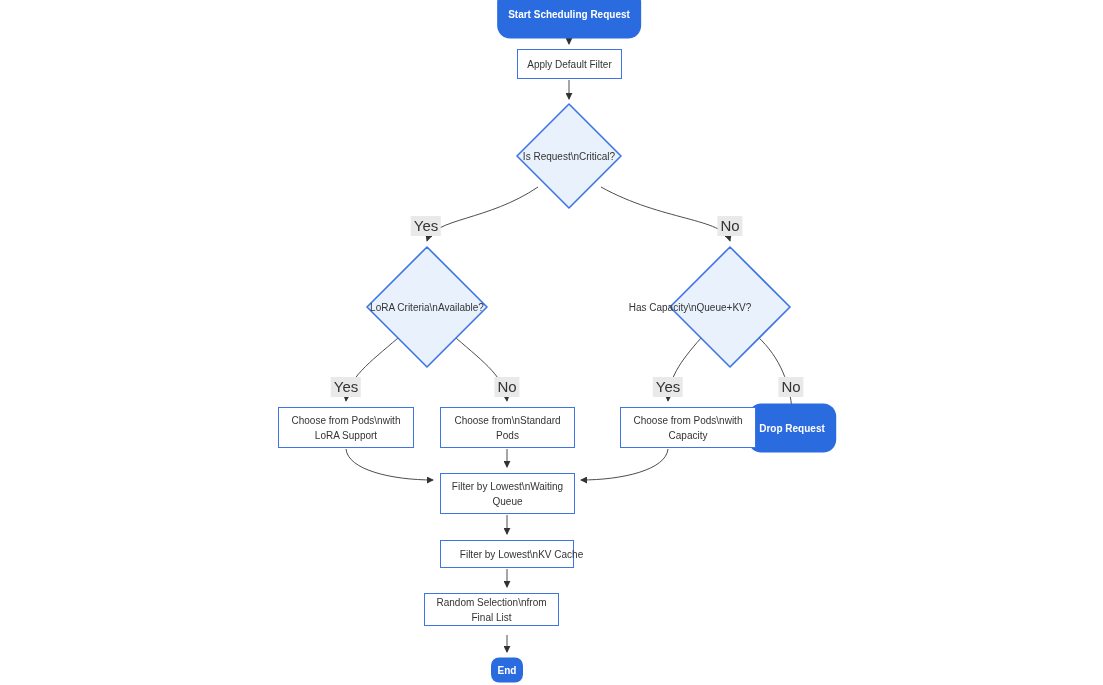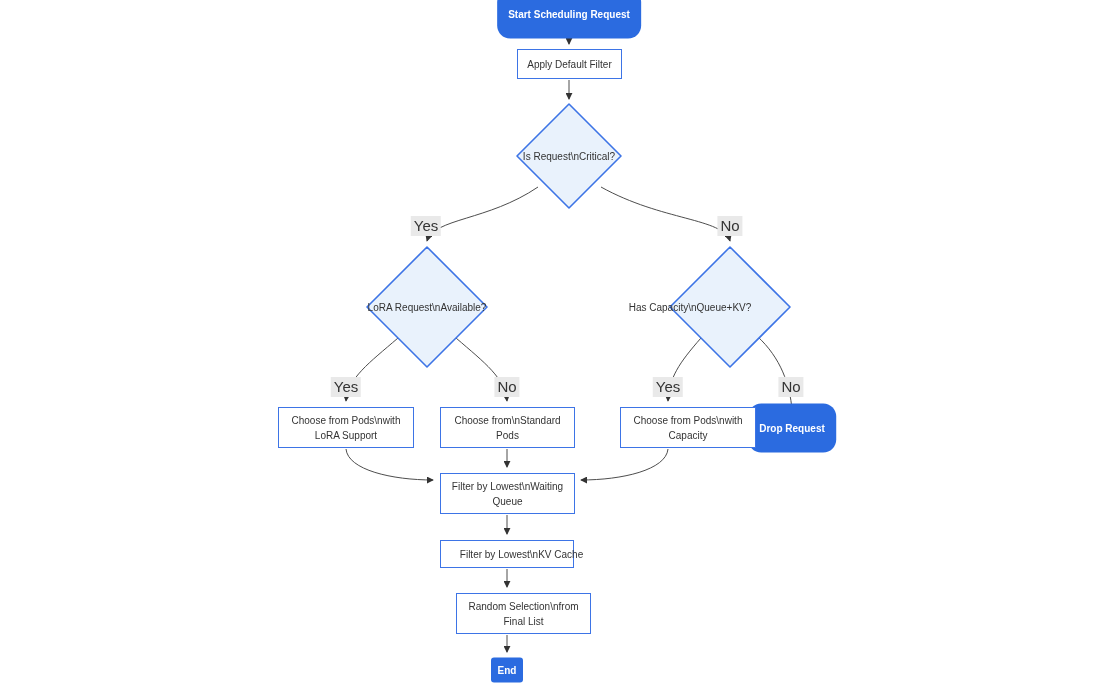--- a/index.html
+++ b/index.html
@@ -30,21 +30,21 @@
     position:absolute;
     transform:translate(-50%,-50%);
     background:#2b6be0;
     color:#ffffff;
     font-size:10px;font-weight:700;
     padding:19px 11px;
     border-radius:13px;
     white-space:nowrap;
     display:flex;align-items:center;justify-content:center;
   }
-  .pill.end{width:32px;height:25px;padding:0;border-radius:3px;}
+  .pill.end{width:32px;height:25px;padding:0;border-radius:8px;}
   .dlabel{
     position:absolute;
     transform:translate(-50%,-50%);
     font-size:10px;color:#333333;white-space:nowrap;text-align:center;
   }
   .elabel{
     position:absolute;
     transform:translate(-50%,-50%);
     background:#e9e9e9;
     color:#333333;
@@ -96,25 +96,25 @@
   <div class="rect" style="left:278px;top:407px;width:136px;height:41px;">Choose from Pods\nwith LoRA Support</div>
 
   <div class="rect" style="left:440px;top:407px;width:135px;height:41px;">Choose from\nStandard Pods</div>
 
   <div class="rect" style="left:620px;top:407px;width:136px;height:41px;">Choose from Pods\nwith Capacity</div>
 
   <div class="rect" style="left:440px;top:473px;width:135px;height:41px;">Filter by Lowest\nWaiting Queue</div>
 
   <div class="rect one-line" style="left:440px;top:540px;width:134px;height:28px;padding-left:35px;">Filter by Lowest\nKV Cache</div>
 
-  <div class="rect" style="left:456px;top:593px;width:135px;height:41px;">Random Selection\nfrom Final List</div>
+  <div class="rect" style="left:424px;top:593px;width:135px;height:33px;">Random Selection\nfrom Final List</div>
 
   <div class="dlabel" style="left:569px;top:156px;">Is Request\nCritical?</div>
 
-  <div class="dlabel" style="left:427px;top:307px;">LoRA Request\nAvailable?</div>
+  <div class="dlabel" style="left:427px;top:307px;">LoRA Criteria\nAvailable?</div>
 
   <div class="dlabel" style="left:690px;top:307px;">Has Capacity\nQueue+KV?</div>
 
   <div class="elabel" style="left:426px;top:226px;">Yes</div>
   <div class="elabel" style="left:730px;top:226px;">No</div>
   <div class="elabel" style="left:346px;top:387px;">Yes</div>
   <div class="elabel" style="left:507px;top:387px;">No</div>
   <div class="elabel" style="left:668px;top:387px;">Yes</div>
   <div class="elabel" style="left:791px;top:387px;">No</div>
 

